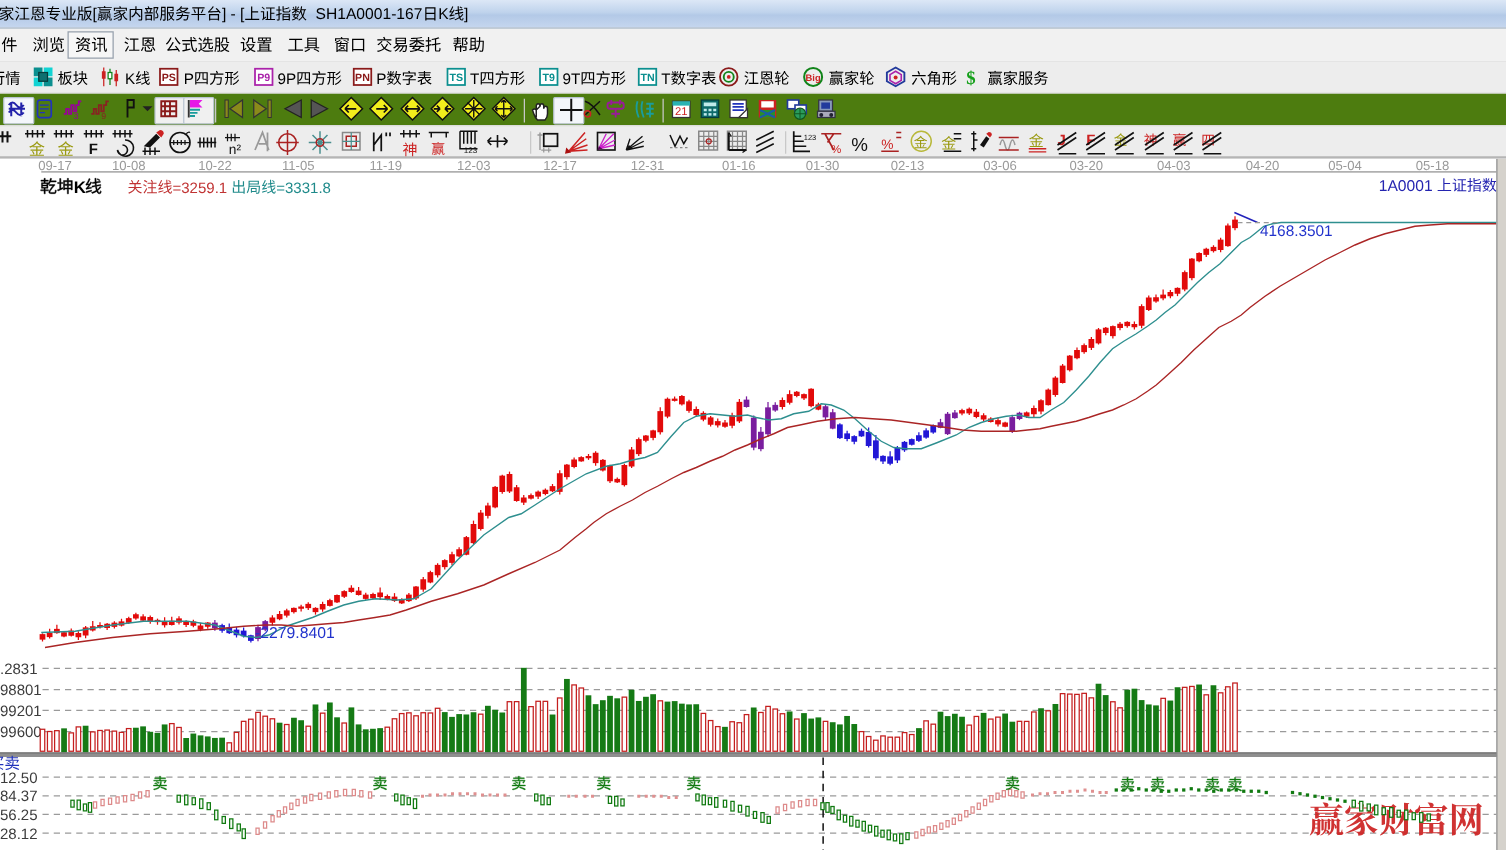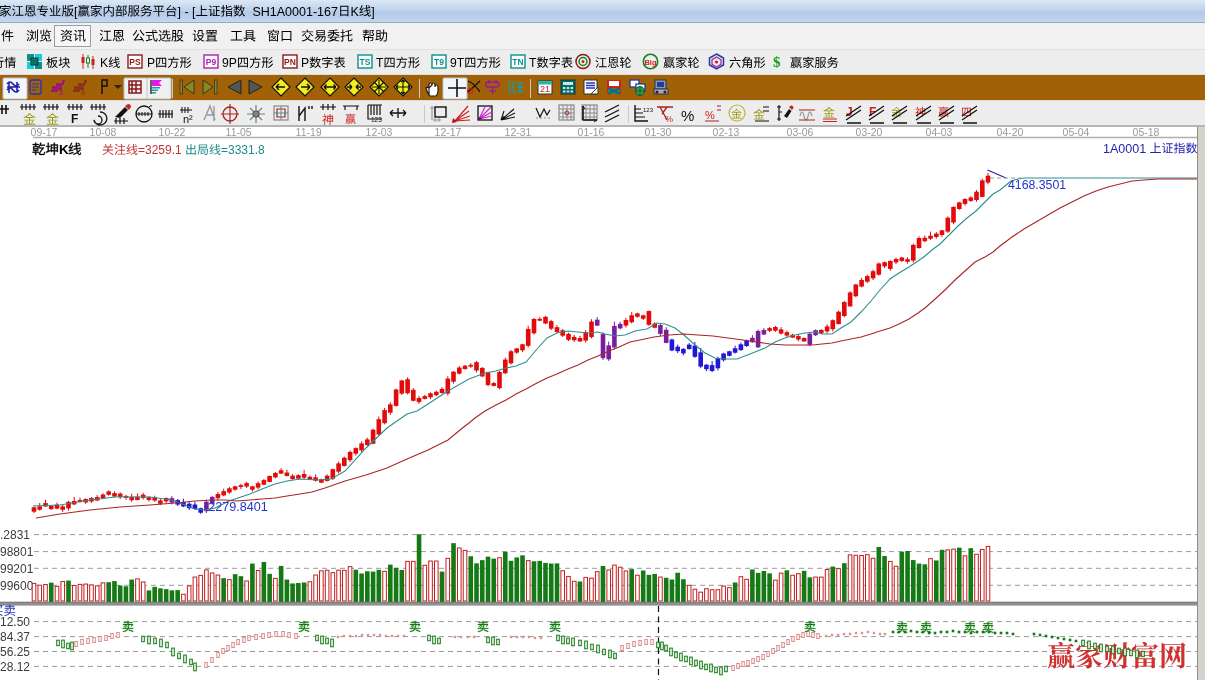--- a/index.html
+++ b/index.html
@@ -1,18 +1,18 @@
 <!DOCTYPE html>
 <html><head><meta charset="utf-8"><style>
 *{margin:0;padding:0;box-sizing:border-box}
 body{width:1205px;height:680px;overflow:hidden;font-family:"Liberation Sans",sans-serif;background:#fff}
 .titlebar{height:23px;background:linear-gradient(180deg,#dce7f6 0%,#bfd3ec 45%,#b3c9e7 55%,#c5d6ee 100%);border-bottom:1px solid #9ab;}
 .menubar{height:27px;background:#f1f1f1;border-bottom:1px solid #e0e0e0}
 .tb2{height:25px;background:#ededed;border-bottom:1px solid #dcdcdc}
-.tb3{height:26px;background:#a16207;border-bottom:1px solid #dcdcdc}
+.tb3{height:26px;background:#4d7c0f;border-bottom:1px solid #dcdcdc}
 .tb4{height:26px;background:#ededed;border-bottom:2px solid #b5b5b5}
 .chart{position:relative;height:553px;background:#fff}
 svg{display:block}
 </style></head><body>
 <div class="titlebar">
     <svg width="1205" height="22">
       <use href="#g5bb6" transform="translate(-1.0 15.5) scale(0.01250)" fill="#000"></use>
       <use href="#g6c5f" transform="translate(11.5 15.5) scale(0.01250)" fill="#000"></use>
       <use href="#g6069" transform="translate(24.0 15.5) scale(0.01250)" fill="#000"></use>
       <use href="#g4e13" transform="translate(36.5 15.5) scale(0.01250)" fill="#000"></use>

